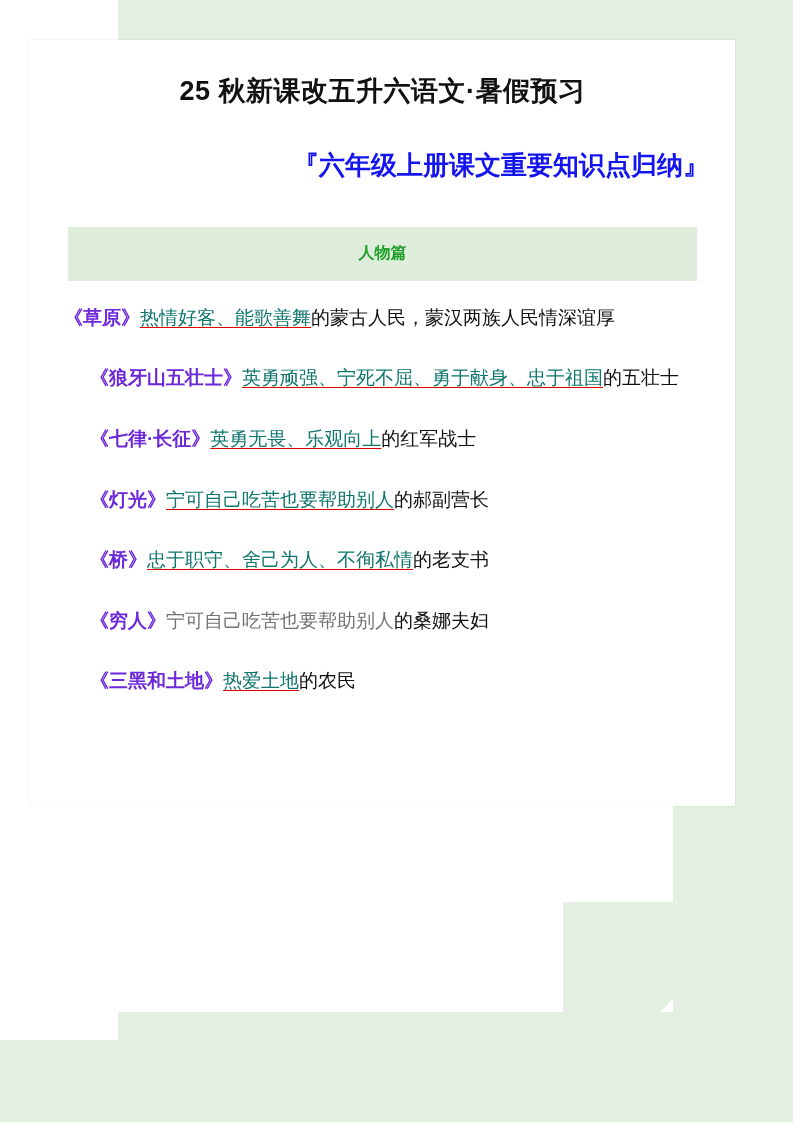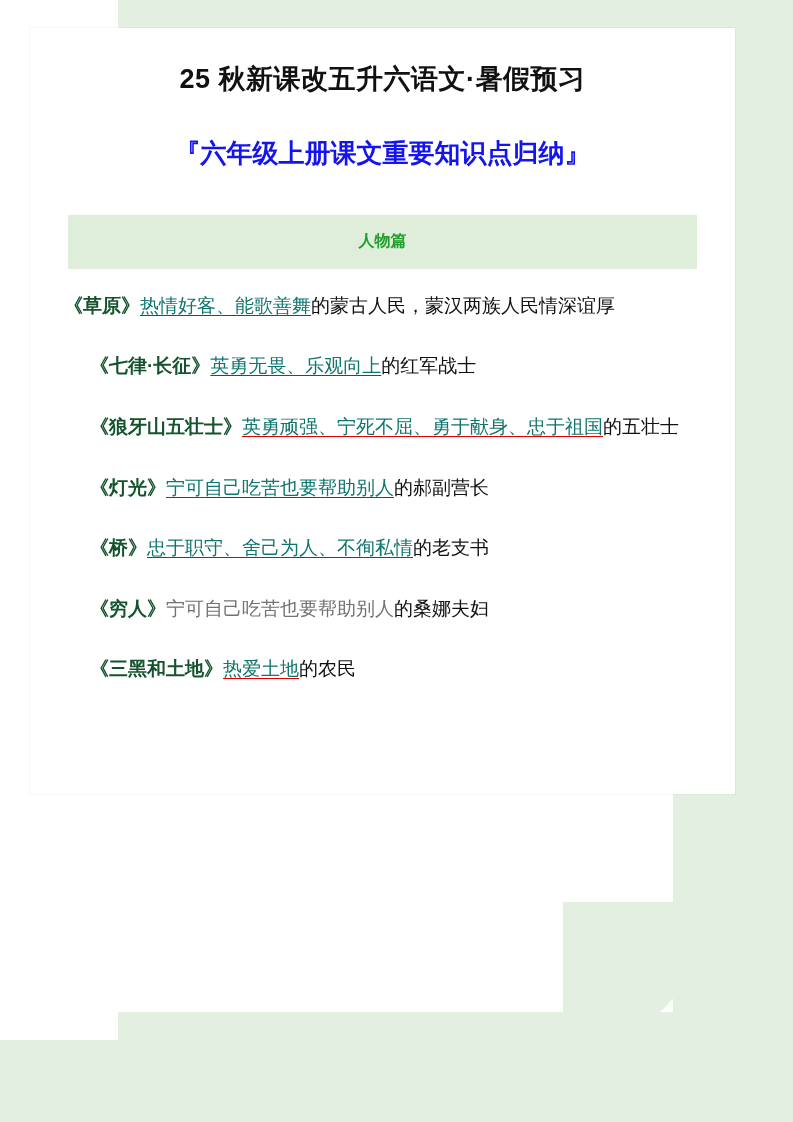--- a/index.html
+++ b/index.html
@@ -63,21 +63,21 @@
     width: 130px;
     height: 130px;
     background: #e3efe0;
     border-bottom-right-radius: 90px;
   }
 
   
   .card {
     position: absolute;
     left: 30px;
-    top: 28px;
+    top: 40px;
     width: 705px;
     height: 766px;
     background: #ffffff;
     box-shadow: 0 0 0 1px rgba(0,0,0,0.03);
     overflow: hidden;
   }
 
   .card-inner {
     padding: 34px 26px 0 26px;
     box-sizing: border-box;
@@ -88,21 +88,21 @@
     text-align: center;
     font-size: 27px;
     font-weight: bold;
     color: #111111;
     letter-spacing: 0.5px;
     line-height: 1.3;
     font-family: "Liberation Sans", sans-serif;
   }
 
   .title-sub {
-    text-align: center;
+    text-align: right;
     font-size: 26px;
     font-weight: bold;
     color: #1414ef;
     margin-top: 40px;
     line-height: 1.3;
   }
 
   .section-banner {
     margin: 44px 12px 0 12px;
     background: #dfeedb;
@@ -127,21 +127,21 @@
     color: #111111;
     line-height: 2.45;
     margin-bottom: 14px;
     word-break: break-all;
   }
   .entry.indent {
     text-indent: 26px;
   }
   .entry .work {
     font-weight: bold;
-    color: #14532d;
+    color: #6d28d9;
   }
   .entry .hl-red {
     color: #0f766e;
     text-decoration: underline;
     text-decoration-color: #e00000;
     text-underline-offset: 3px;
   }
   .entry .hl-green {
     color: #1a9c23;
     text-decoration: underline;
@@ -171,22 +171,22 @@
     <div class="card-inner">
       <div class="title-main">25 秋新课改五升六语文·暑假预习</div>
       <div class="title-sub">『六年级上册课文重要知识点归纳』</div>
 
       <div class="section-banner">
         <span>人物篇</span>
       </div>
 
       <div class="entries" id="entries">
           <div class="entry"><span class="work">《草原》</span><span class="hl-red">热情好客、能歌善舞</span><span class="plain">的蒙古人民，蒙汉两族人民情深谊厚</span></div>
+          <div class="entry indent"><span class="work">《狼牙山五壮士》</span><span class="hl-red">英勇顽强、宁死不屈、勇于献身、忠于祖国</span><span class="plain">的五壮士</span></div>
           <div class="entry indent"><span class="work">《七律·长征》</span><span class="hl-red">英勇无畏、乐观向上</span><span class="plain">的红军战士</span></div>
-          <div class="entry indent"><span class="work">《狼牙山五壮士》</span><span class="hl-red">英勇顽强、宁死不屈、勇于献身、忠于祖国</span><span class="plain">的五壮士</span></div>
           <div class="entry indent"><span class="work">《灯光》</span><span class="hl-red">宁可自己吃苦也要帮助别人</span><span class="plain">的郝副营长</span></div>
           <div class="entry indent"><span class="work">《桥》</span><span class="hl-red">忠于职守、舍己为人、不徇私情</span><span class="plain">的老支书</span></div>
           <div class="entry indent"><span class="work">《穷人》</span><span class="hl-blue">宁可自己吃苦也要帮助别人</span><span class="plain">的桑娜夫妇</span></div>
           <div class="entry indent"><span class="work">《三黑和土地》</span><span class="hl-red">热爱土地</span><span class="plain">的农民</span></div>
         </div>
     </div>
   </div>
 </div>
 
 </body></html>

